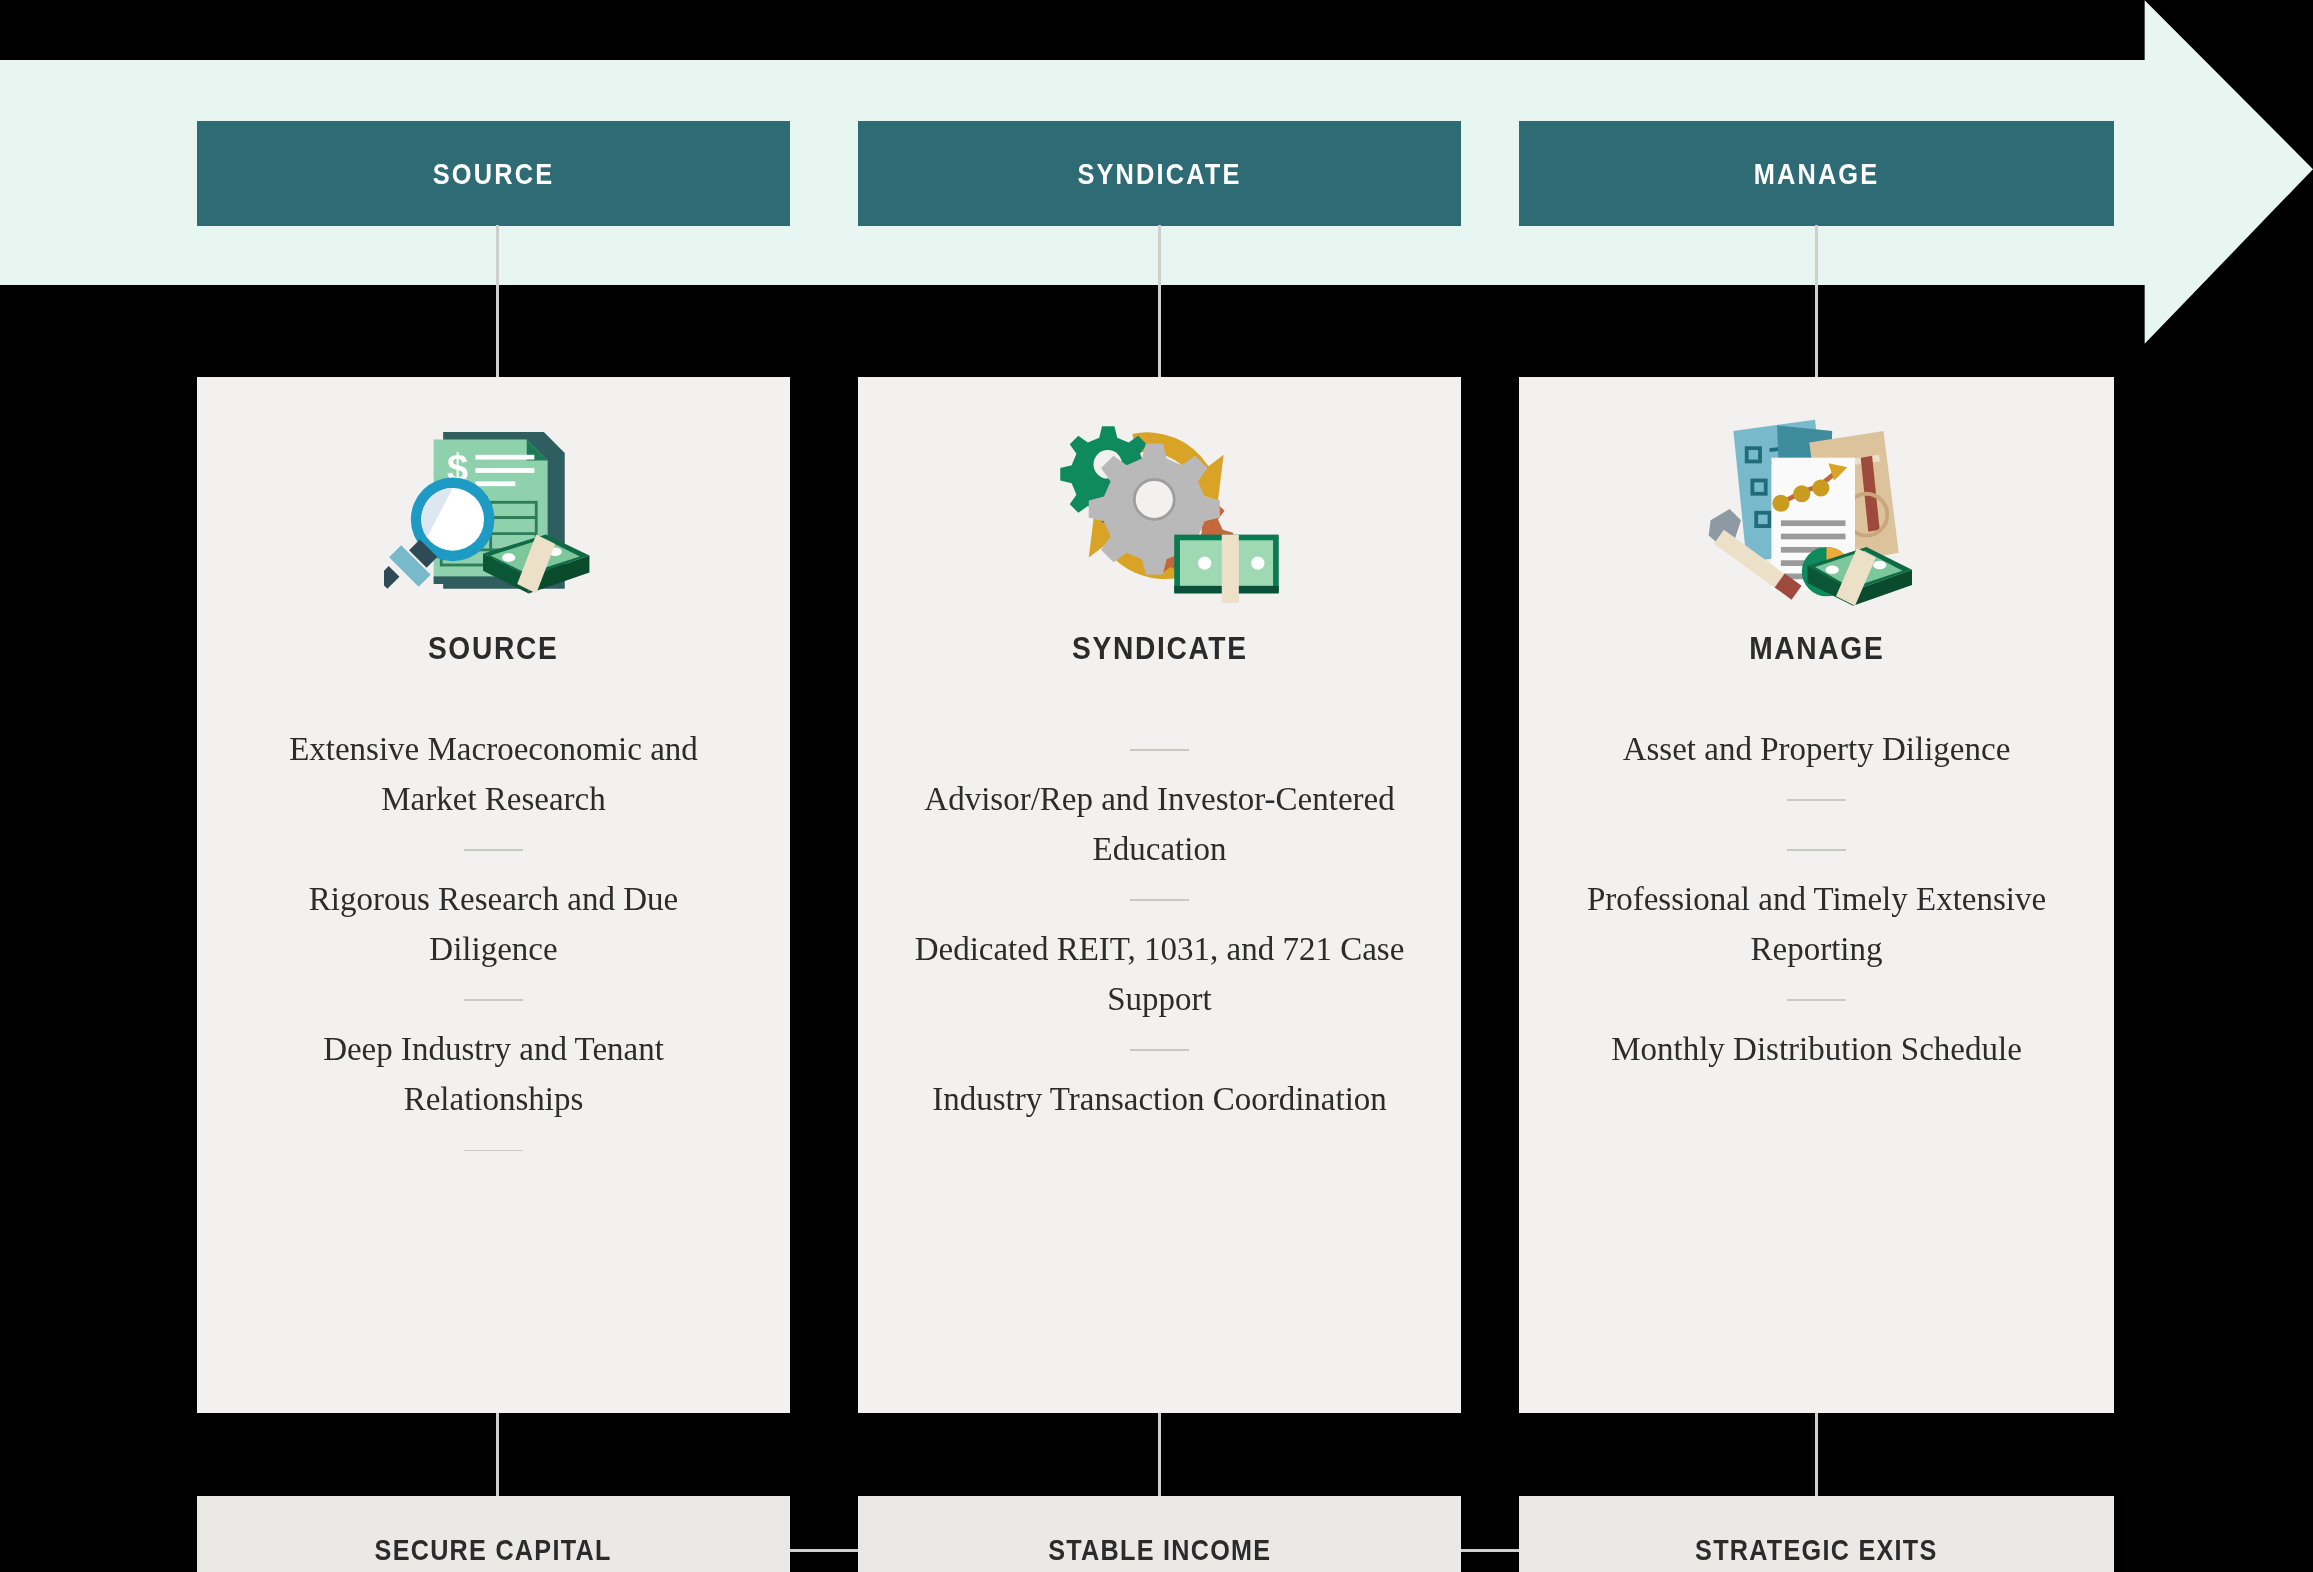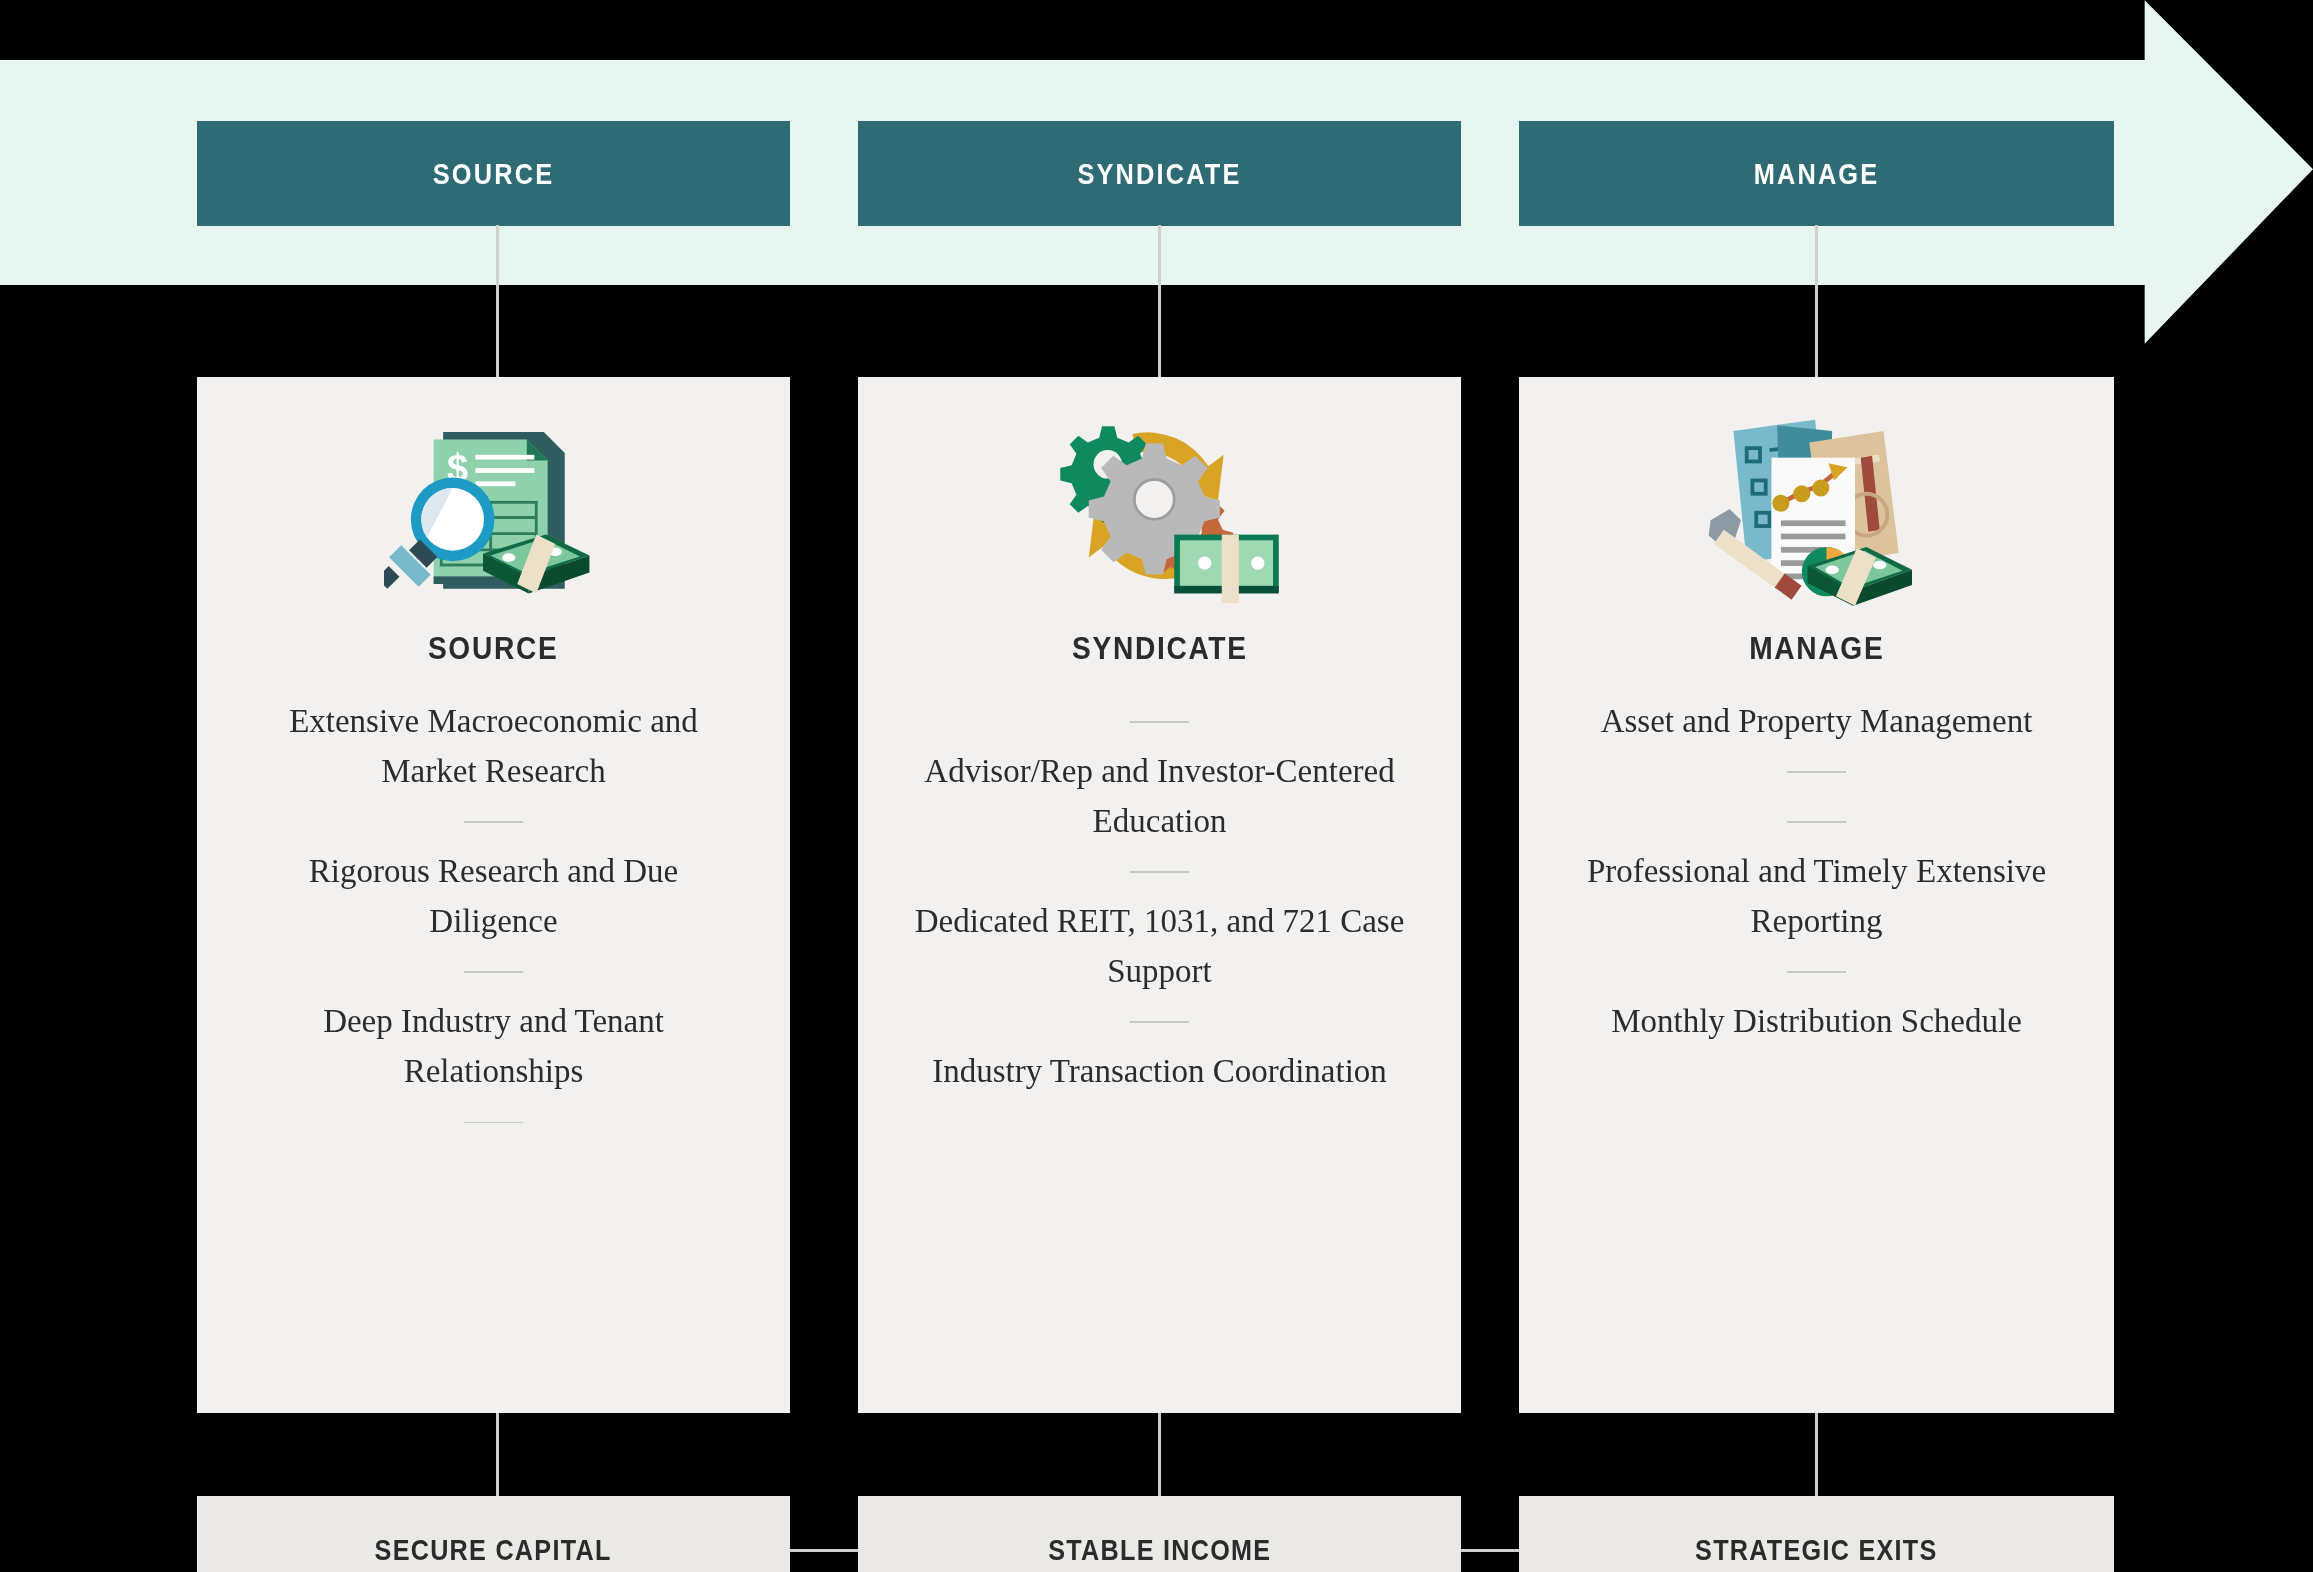--- a/index.html
+++ b/index.html
@@ -46,21 +46,21 @@
   .card-title{
     color:#2B2B2B;
     font-family:"Liberation Sans", sans-serif;
     font-weight:700;font-size:32px;letter-spacing:1.9px;
     transform:scaleX(.88);transform-origin:center;
     margin-top:13.3px;margin-bottom:28.5px;
     text-align:center;
   }
   .card-items{
     width:100%;
-    display:flex;flex-direction:column;align-items:center;
+    display:flex;flex-direction:column;align-items:center;margin-top:28px;
   }
   .card-item{
     font-family:"Liberation Serif", serif;
     font-size:33px;line-height:1.52;color:#2C2C2C;
     text-align:center;width:84%;
   }
   .item-sep{
     width:59px;height:1.9px;background:#C9C9C4;
     margin:25px 0 23px 0;
   }
@@ -269,21 +269,21 @@
           <path d="M158,192 L220,170 L220,186 L158,208 Z" fill="#0A4B2E"></path>
           <path d="M118,167 L170,150 L210,171 L156,189 Z" fill="#7CC79B"></path>
           <ellipse cx="136" cy="170" rx="7" ry="4.5" fill="#ffffff"></ellipse>
           <ellipse cx="186" cy="165" rx="7" ry="4.5" fill="#ffffff"></ellipse>
           <path d="M162,147 L182,157 L160,208 L140,198 Z" fill="#EDE0C8"></path>
         </g>
       </svg>
     </div>
     <div class="card-title">MANAGE</div>
     <div class="card-items">
-      <div class="card-item">Asset and Property Management</div>
+      <div class="card-item">Asset and Property Diligence</div>
       <div class="item-sep"></div>
       <div class="item-sep"></div>
       <div class="card-item">Professional and Timely Extensive Reporting</div>
       <div class="item-sep"></div>
       <div class="card-item">Monthly Distribution Schedule</div>
     </div>
   </div>
 
   <div class="outcome" style="left:197px;width:593px;">
     <span class="outcome-label">SECURE CAPITAL</span>

